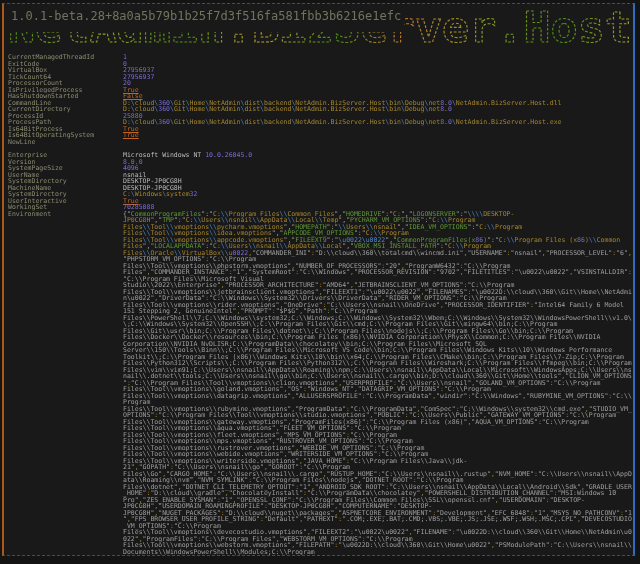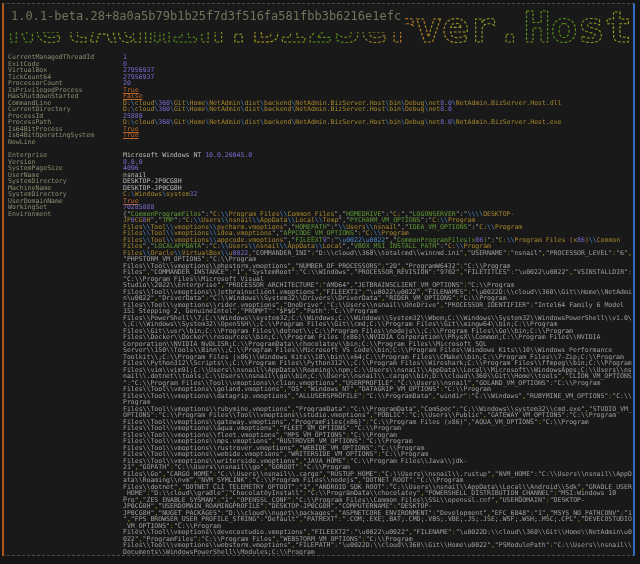--- a/index.html
+++ b/index.html
@@ -130,21 +130,21 @@
       </div>
       <div class="row">
         <span class="lab">MachineName</span>
         <span class="val"><span class="t">DESKTOP-JP0CG8H</span></span>
       </div>
       <div class="row">
         <span class="lab">SystemDirectory</span>
         <span class="val"><span class="g">C:</span><span class="e">\</span><span class="g">Windows</span><span class="e">\</span><span class="g">system</span><span class="n">32</span></span>
       </div>
       <div class="row">
-        <span class="lab">UserDomainName</span>
+        <span class="lab">UserInteractive</span>
         <span class="val"><span class="b">True</span></span>
       </div>
       <div class="row">
         <span class="lab">WorkingSet</span>
         <span class="val"><span class="n">70285088</span></span>
       </div>
       <div class="row">
         <span class="lab">Environment</span>
         <span class="val"><span class="p">{"</span><span class="k">CommonProgramFiles</span><span class="p">":"</span><span class="g">C:</span><span class="e">\\</span><span class="g">Program Files</span><span class="e">\\</span><span class="g">Common Files</span><span class="p">","</span><span class="k">HOMEDRIVE</span><span class="p">":"</span><span class="g">C:</span><span class="p">","</span><span class="k">LOGONSERVER</span><span class="p">":"</span><span class="e">\\\\</span><span class="g">DESKTOP-JP</span><span class="n">0</span><span class="g">CG</span><span class="n">8</span><span class="g">H</span><span class="p">","</span><span class="k">TMP</span><span class="p">":"</span><span class="g">C:</span><span class="e">\\</span><span class="g">Users</span><span class="e">\\</span><span class="g">nsnail</span><span class="e">\\</span><span class="g">AppData</span><span class="e">\\</span><span class="g">Local</span><span class="e">\\</span><span class="g">Temp</span><span class="p">","</span><span class="k">PYCHARM_VM_OPTIONS</span><span class="p">":"</span><span class="g">C:</span><span class="e">\\</span><span class="g">Program Files</span><span class="e">\\</span><span class="g">Tool</span><span class="e">\\</span><span class="g">vmoptions</span><span class="e">\\</span><span class="g">pycharm.vmoptions</span><span class="p">","</span><span class="k">HOMEPATH</span><span class="p">":"</span><span class="e">\\</span><span class="g">Users</span><span class="e">\\</span><span class="g">nsnail</span><span class="p">","</span><span class="k">IDEA_VM_OPTIONS</span><span class="p">":"</span><span class="g">C:</span><span class="e">\\</span><span class="g">Program Files</span><span class="e">\\</span><span class="g">Tool</span><span class="e">\\</span><span class="g">vmoptions</span><span class="e">\\</span><span class="g">idea.vmoptions</span><span class="p">","</span><span class="k">APPCODE_VM_OPTIONS</span><span class="p">":"</span><span class="g">C:</span><span class="e">\\</span><span class="g">Program Files</span><span class="e">\\</span><span class="g">Tool</span><span class="e">\\</span><span class="g">vmoptions</span><span class="e">\\</span><span class="g">appcode.vmoptions</span><span class="p">","</span><span class="k">FILEEXT</span><span class="n">9</span><span class="p">":"</span><span class="e">\u0022\u0022</span><span class="p">","</span><span class="k">CommonProgramFiles(x</span><span class="n">86</span><span class="k">)</span><span class="p">":"</span><span class="g">C:</span><span class="e">\\</span><span class="g">Program Files (x</span><span class="n">86</span><span class="g">)</span><span class="e">\\</span><span class="g">Common Files</span><span class="p">","</span><span class="k">LOCALAPPDATA</span><span class="p">":"</span><span class="g">C:</span><span class="e">\\</span><span class="g">Users</span><span class="e">\\</span><span class="g">nsnail</span><span class="e">\\</span><span class="g">AppData</span><span class="e">\\</span><span class="g">Local</span><span class="p">","</span><span class="k">VBOX_MSI_INSTALL_PATH</span><span class="p">":"</span><span class="g">C:</span><span class="e">\\</span><span class="g">Program Files</span><span class="e">\\</span><span class="g">Oracle</span><span class="e">\\</span><span class="g">VirtualBox</span><span class="e">\\</span><span class="g">u</span><span class="n">0022</span><span class="g">,</span><span class="p">"COMMANDER_INI"</span><span class="g">:</span><span class="p">"D:\\cloud\\360\\totalcmd\\wincmd.ini"</span><span class="g">,</span><span class="p">"USERNAME"</span><span class="g">:</span><span class="p">"nsnail"</span><span class="g">,</span><span class="p">"PROCESSOR_LEVEL"</span><span class="g">:</span><span class="p">"6"</span><span class="g">,</span><span class="p">"PHPSTORM_VM_OPTIONS"</span><span class="g">:</span><span class="p">"C:\\Program Files\\Tool\\vmoptions\\phpstorm.vmoptions"</span><span class="g">,</span><span class="p">"NUMBER_OF_PROCESSORS"</span><span class="g">:</span><span class="p">"20"</span><span class="g">,</span><span class="p">"ProgramW6432"</span><span class="g">:</span><span class="p">"C:\\Program Files"</span><span class="g">,</span><span class="p">"COMMANDER_INSTANCE"</span><span class="g">:</span><span class="p">"1"</span><span class="g">,</span><span class="p">"SystemRoot"</span><span class="g">:</span><span class="p">"C:\\Windows"</span><span class="g">,</span><span class="p">"PROCESSOR_REVISION"</span><span class="g">:</span><span class="p">"9702"</span><span class="g">,</span><span class="p">"FILETITLES"</span><span class="g">:</span><span class="p">"\u0022\u0022"</span><span class="g">,</span><span class="p">"VSINSTALLDIR"</span><span class="g">:</span><span class="p">"C:\\Program Files\\Microsoft Visual Studio\\2022\\Enterprise"</span><span class="g">,</span><span class="p">"PROCESSOR_ARCHITECTURE"</span><span class="g">:</span><span class="p">"AMD64"</span><span class="g">,</span><span class="p">"JETBRAINSCLIENT_VM_OPTIONS"</span><span class="g">:</span><span class="p">"C:\\Program Files\\Tool\\vmoptions\\jetbrainsclient.vmoptions"</span><span class="g">,</span><span class="p">"FILEEXT1"</span><span class="g">:</span><span class="p">"\u0022\u0022"</span><span class="g">,</span><span class="p">"FILENAMES"</span><span class="g">:</span><span class="p">"\u0022D:\\cloud\\360\\Git\\Home\\NetAdmin\u0022"</span><span class="g">,</span><span class="p">"DriverData"</span><span class="g">:</span><span class="p">"C:\\Windows\\System32\\Drivers\\DriverData"</span><span class="g">,</span><span class="p">"RIDER_VM_OPTIONS"</span><span class="g">:</span><span class="p">"C:\\Program Files\\Tool\\vmoptions\\rider.vmoptions"</span><span class="g">,</span><span class="p">"OneDrive"</span><span class="g">:</span><span class="p">"C:\\Users\\nsnail\\OneDrive"</span><span class="g">,</span><span class="p">"PROCESSOR_IDENTIFIER"</span><span class="g">:</span><span class="p">"Intel64 Family 6 Model 151 Stepping 2, GenuineIntel"</span><span class="k">,</span><span class="p">"PROMPT"</span><span class="k">:</span><span class="p">"$P$G"</span><span class="k">,</span><span class="p">"Path"</span><span class="k">:</span><span class="p">"C:\\Program Files\\PowerShell\\7;C:\\Windows\\system32;C:\\Windows;C:\\Windows\\System32\\Wbem;C:\\Windows\\System32\\WindowsPowerShell\\v1.0\\;C:\\Windows\\System32\\OpenSSH\\;C:\\Program Files\\Git\\cmd;C:\\Program Files\\Git\\mingw64\\bin;C:\\Program Files\\Git\\usr\\bin;C:\\Program Files\\dotnet\\;C:\\Program Files\\nodejs\\;C:\\Program Files\\Go\\bin;C:\\Program Files\\Docker\\Docker\\resources\\bin;C:\\Program Files (x86)\\NVIDIA Corporation\\PhysX\\Common;C:\\Program Files\\NVIDIA Corporation\\NVIDIA NvDLISR;C:\\ProgramData\\chocolatey\\bin;C:\\Program Files\\Microsoft SQL Server\\150\\Tools\\Binn\\;C:\\Program Files\\Microsoft VS Code\\bin;C:\\Program Files\\Windows Kits\\10\\Windows Performance Toolkit\\;C:\\Program Files (x86)\\Windows Kits\\10\\bin\\x64;C:\\Program Files\\CMake\\bin;C:\\Program Files\\7-Zip;C:\\Program Files\\Python312\\Scripts\\;C:\\Program Files\\Python312\\;C:\\Program Files\\Wireshark;C:\\Program Files\\ffmpeg\\bin;C:\\Program Files\\vim\\vim91;C:\\Users\\nsnail\\AppData\\Roaming\\npm;C:\\Users\\nsnail\\AppData\\Local\\Microsoft\\WindowsApps;C:\\Users\\nsnail\\.dotnet\\tools;C:\\Users\\nsnail\\go\\bin;C:\\Users\\nsnail\\.cargo\\bin;D:\\cloud\\360\\Git\\Home\\tools"</span><span class="g">,</span><span class="p">"CLION_VM_OPTIONS"</span><span class="g">:</span><span class="p">"C:\\Program Files\\Tool\\vmoptions\\clion.vmoptions"</span><span class="g">,</span><span class="p">"USERPROFILE"</span><span class="g">:</span><span class="p">"C:\\Users\\nsnail"</span><span class="g">,</span><span class="p">"GOLAND_VM_OPTIONS"</span><span class="g">:</span><span class="p">"C:\\Program Files\\Tool\\vmoptions\\goland.vmoptions"</span><span class="g">,</span><span class="p">"OS"</span><span class="g">:</span><span class="p">"Windows_NT"</span><span class="g">,</span><span class="p">"DATAGRIP_VM_OPTIONS"</span><span class="g">:</span><span class="p">"C:\\Program Files\\Tool\\vmoptions\\datagrip.vmoptions"</span><span class="g">,</span><span class="p">"ALLUSERSPROFILE"</span><span class="g">:</span><span class="p">"C:\\ProgramData"</span><span class="g">,</span><span class="p">"windir"</span><span class="g">:</span><span class="p">"C:\\Windows"</span><span class="g">,</span><span class="p">"RUBYMINE_VM_OPTIONS"</span><span class="g">:</span><span class="p">"C:\\Program Files\\Tool\\vmoptions\\rubymine.vmoptions"</span><span class="g">,</span><span class="p">"ProgramData"</span><span class="g">:</span><span class="p">"C:\\ProgramData"</span><span class="g">,</span><span class="p">"ComSpec"</span><span class="g">:</span><span class="p">"C:\\Windows\\system32\\cmd.exe"</span><span class="g">,</span><span class="p">"STUDIO_VM_OPTIONS"</span><span class="g">:</span><span class="p">"C:\\Program Files\\Tool\\vmoptions\\studio.vmoptions"</span><span class="g">,</span><span class="p">"PUBLIC"</span><span class="g">:</span><span class="p">"C:\\Users\\Public"</span><span class="g">,</span><span class="p">"GATEWAY_VM_OPTIONS"</span><span class="g">:</span><span class="p">"C:\\Program Files\\Tool\\vmoptions\\gateway.vmoptions"</span><span class="g">,</span><span class="p">"ProgramFiles(x86)"</span><span class="g">:</span><span class="p">"C:\\Program Files (x86)"</span><span class="g">,</span><span class="p">"AQUA_VM_OPTIONS"</span><span class="g">:</span><span class="p">"C:\\Program Files\\Tool\\vmoptions\\aqua.vmoptions"</span><span class="g">,</span><span class="p">"FLEET_VM_OPTIONS"</span><span class="g">:</span><span class="p">"C:\\Program Files\\Tool\\vmoptions\\fleet.vmoptions"</span><span class="g">,</span><span class="p">"MPS_VM_OPTIONS"</span><span class="g">:</span><span class="p">"C:\\Program Files\\Tool\\vmoptions\\mps.vmoptions"</span><span class="g">,</span><span class="p">"RUSTROVER_VM_OPTIONS"</span><span class="g">:</span><span class="p">"C:\\Program Files\\Tool\\vmoptions\\rustrover.vmoptions"</span><span class="g">,</span><span class="p">"WEBIDE_VM_OPTIONS"</span><span class="g">:</span><span class="p">"C:\\Program Files\\Tool\\vmoptions\\webide.vmoptions"</span><span class="g">,</span><span class="p">"WRITERSIDE_VM_OPTIONS"</span><span class="g">:</span><span class="p">"C:\\Program Files\\Tool\\vmoptions\\writerside.vmoptions"</span><span class="g">,</span><span class="p">"JAVA_HOME"</span><span class="g">:</span><span class="p">"C:\\Program Files\\Java\\jdk-21"</span><span class="g">,</span><span class="p">"GOPATH"</span><span class="g">:</span><span class="p">"C:\\Users\\nsnail\\go"</span><span class="g">,</span><span class="p">"GOROOT"</span><span class="g">:</span><span class="p">"C:\\Program Files\\Go"</span><span class="g">,</span><span class="p">"CARGO_HOME"</span><span class="g">:</span><span class="p">"C:\\Users\\nsnail\\.cargo"</span><span class="g">,</span><span class="p">"RUSTUP_HOME"</span><span class="g">:</span><span class="p">"C:\\Users\\nsnail\\.rustup"</span><span class="g">,</span><span class="p">"NVM_HOME"</span><span class="g">:</span><span class="p">"C:\\Users\\nsnail\\AppData\\Roaming\\nvm"</span><span class="g">,</span><span class="p">"NVM_SYMLINK"</span><span class="g">:</span><span class="p">"C:\\Program Files\\nodejs"</span><span class="g">,</span><span class="p">"DOTNET_ROOT"</span><span class="g">:</span><span class="p">"C:\\Program Files\\dotnet"</span><span class="g">,</span><span class="p">"DOTNET_CLI_TELEMETRY_OPTOUT"</span><span class="g">:</span><span class="p">"1"</span><span class="g">,</span><span class="p">"ANDROID_SDK_ROOT"</span><span class="g">:</span><span class="p">"C:\\Users\\nsnail\\AppData\\Local\\Android\\Sdk"</span><span class="g">,</span><span class="p">"GRADLE_USER_HOME"</span><span class="g">:</span><span class="p">"D:\\cloud\\gradle"</span><span class="g">,</span><span class="p">"ChocolateyInstall"</span><span class="g">:</span><span class="p">"C:\\ProgramData\\chocolatey"</span><span class="g">,</span><span class="p">"POWERSHELL_DISTRIBUTION_CHANNEL"</span><span class="g">:</span><span class="p">"MSI:Windows 10 Pro"</span><span class="g">,</span><span class="p">"ZES_ENABLE_SYSMAN"</span><span class="g">:</span><span class="p">"1"</span><span class="g">,</span><span class="p">"OPENSSL_CONF"</span><span class="g">:</span><span class="p">"C:\\Program Files\\Common Files\\SSL\\openssl.cnf"</span><span class="g">,</span><span class="p">"USERDOMAIN"</span><span class="g">:</span><span class="p">"DESKTOP-JP0CG8H"</span><span class="g">,</span><span class="p">"USERDOMAIN_ROAMINGPROFILE"</span><span class="g">:</span><span class="p">"DESKTOP-JP0CG8H"</span><span class="g">,</span><span class="p">"COMPUTERNAME"</span><span class="g">:</span><span class="p">"DESKTOP-JP0CG8H"</span><span class="g">,</span><span class="p">"NUGET_PACKAGES"</span><span class="g">:</span><span class="p">"D:\\cloud\\nuget\\packages"</span><span class="g">,</span><span class="p">"ASPNETCORE_ENVIRONMENT"</span><span class="g">:</span><span class="p">"Development"</span><span class="g">,</span><span class="p">"EFC_6848"</span><span class="g">:</span><span class="p">"1"</span><span class="g">,</span><span class="p">"MSYS_NO_PATHCONV"</span><span class="g">:</span><span class="p">"1"</span><span class="g">,</span><span class="p">"FPS_BROWSER_USER_PROFILE_STRING"</span><span class="g">:</span><span class="p">"Default"</span><span class="g">,</span><span class="p">"PATHEXT"</span><span class="g">:</span><span class="p">".COM;.EXE;.BAT;.CMD;.VBS;.VBE;.JS;.JSE;.WSF;.WSH;.MSC;.CPL"</span><span class="g">,</span><span class="p">"DEVECOSTUDIO_VM_OPTIONS"</span><span class="g">:</span><span class="p">"C:\\Program Files\\Tool\\vmoptions\\devecostudio.vmoptions"</span><span class="g">,</span><span class="p">"FILEEXT2"</span><span class="g">:</span><span class="p">"\u0022\u0022"</span><span class="g">,</span><span class="p">"FILENAME"</span><span class="g">:</span><span class="p">"\u0022D:\\cloud\\360\\Git\\Home\\NetAdmin\u0022"</span><span class="g">,</span><span class="p">"ProgramFiles"</span><span class="g">:</span><span class="p">"C:\\Program Files"</span><span class="g">,</span><span class="p">"WEBSTORM_VM_OPTIONS"</span><span class="g">:</span><span class="p">"C:\\Program Files\\Tool\\vmoptions\\webstorm.vmoptions"</span><span class="g">,</span><span class="p">"FILEPATH"</span><span class="g">:</span><span class="p">"\u0022D:\\cloud\\360\\Git\\Home\u0022"</span><span class="g">,</span><span class="p">"PSModulePath"</span><span class="g">:</span><span class="p">"C:\\Users\\nsnail\\Documents\\WindowsPowerShell\\Modules;C:\\Program Files\\WindowsPowerShell\\Modules;C:\\Windows\\system32\\WindowsPowerShell\\v1.0\\Modules"</span><span class="g">,</span><span class="p">"FPS_BROWSER_APP_PROFILE_STRING"</span><span class="g">:</span><span class="p">"Internet Explorer"</span></span>
       </div>

